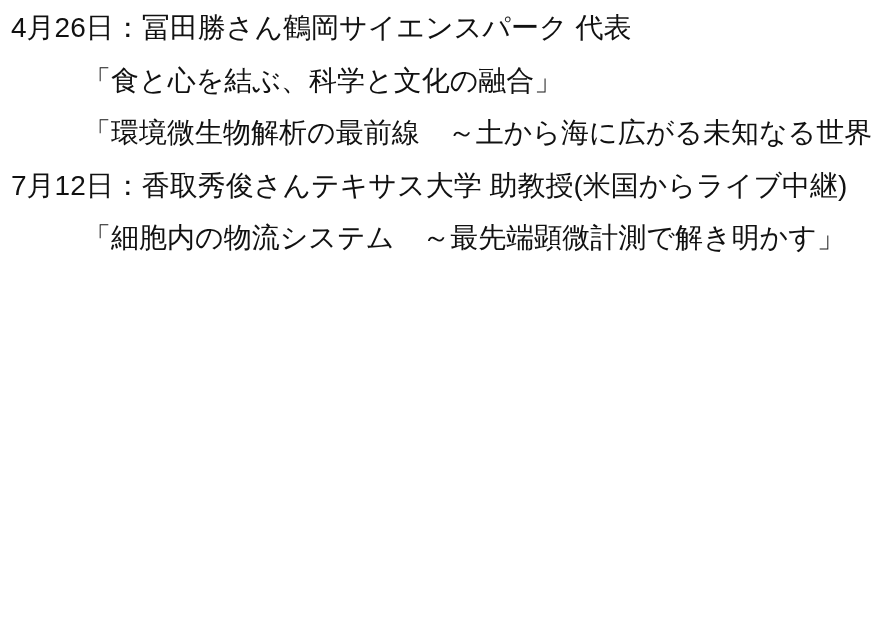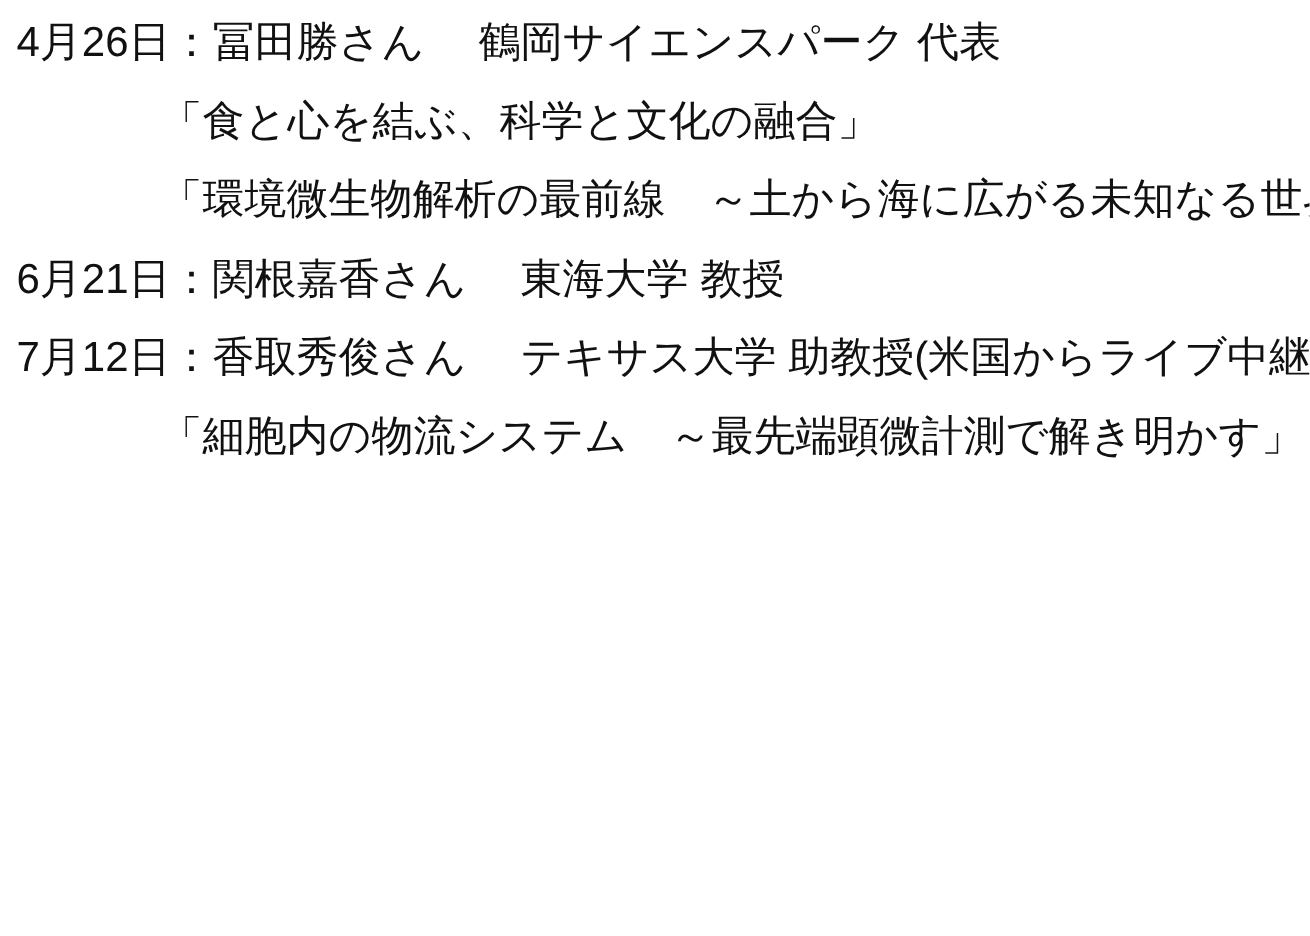--- a/index.html
+++ b/index.html
@@ -20,24 +20,23 @@
   }
   .schedule { width: 862px; }
   .entry { margin: 0; }
   .line {
     height: 52.5px;
     line-height: 52.5px;
     white-space: nowrap;
   }
   .date-line { }
   .title-line {
-    margin-left: 96px;
+    margin-left: 72px;
   }
   .aff {
-    margin-left: 36px;
   }
 </style>
 </head>
 <body style="background: rgb(255, 255, 255); color: rgb(17, 17, 17);">
 
 <div class="schedule">
 
   <div class="entry">
     <div class="line date-line"><span>4月26日</span><span>：</span><span>冨田勝さん</span><span class="aff">鶴岡サイエンスパーク 代表</span></div>
     <div class="line title-line">「食と心を結ぶ、科学と文化の融合」</div>
@@ -45,21 +44,20 @@
 
   <div class="entry">
   </div>
 
   <div class="entry">
     <div class="line title-line">「環境微生物解析の最前線　～土から海に広がる未知なる世界」</div>
   </div>
 
 
   <div class="entry">
-    <div class="line date-line"><span>6月21日</span><span>：</span><span>関根嘉香さん</span><span class="aff">東海大学 教授</span></div>
   </div>
 
   <div class="entry">
     <div class="line date-line"><span>7月12日</span><span>：</span><span>香取秀俊さん</span><span class="aff">テキサス大学 助教授(米国からライブ中継)</span></div>
     <div class="line title-line">「細胞内の物流システム　～最先端顕微計測で解き明かす」</div>
   </div>
 
 </div>
 
 </body></html>

